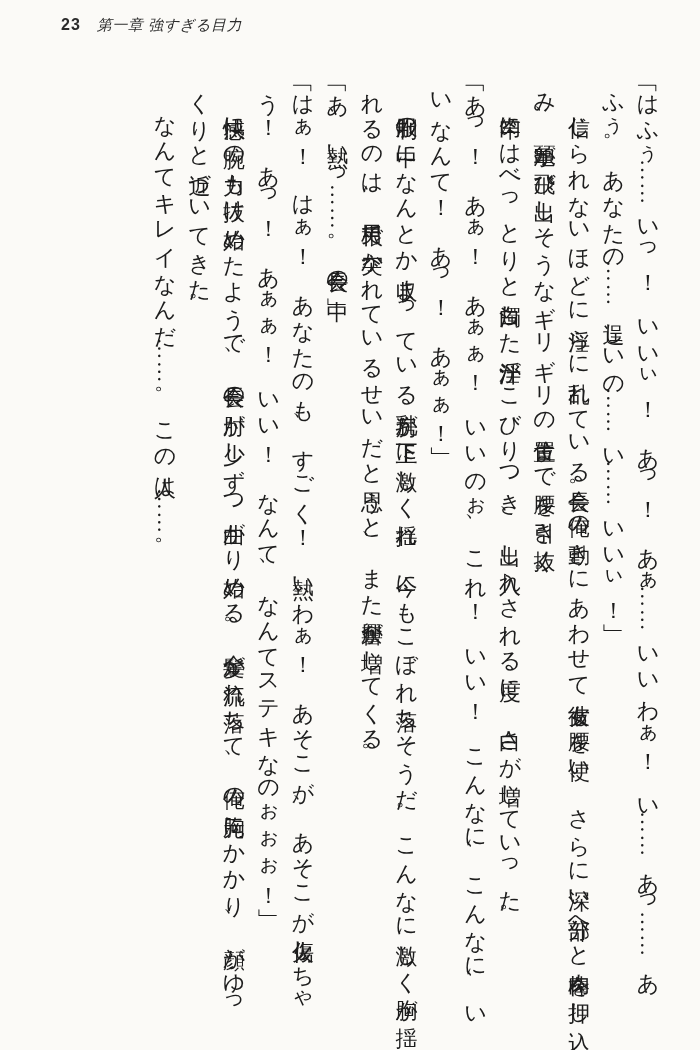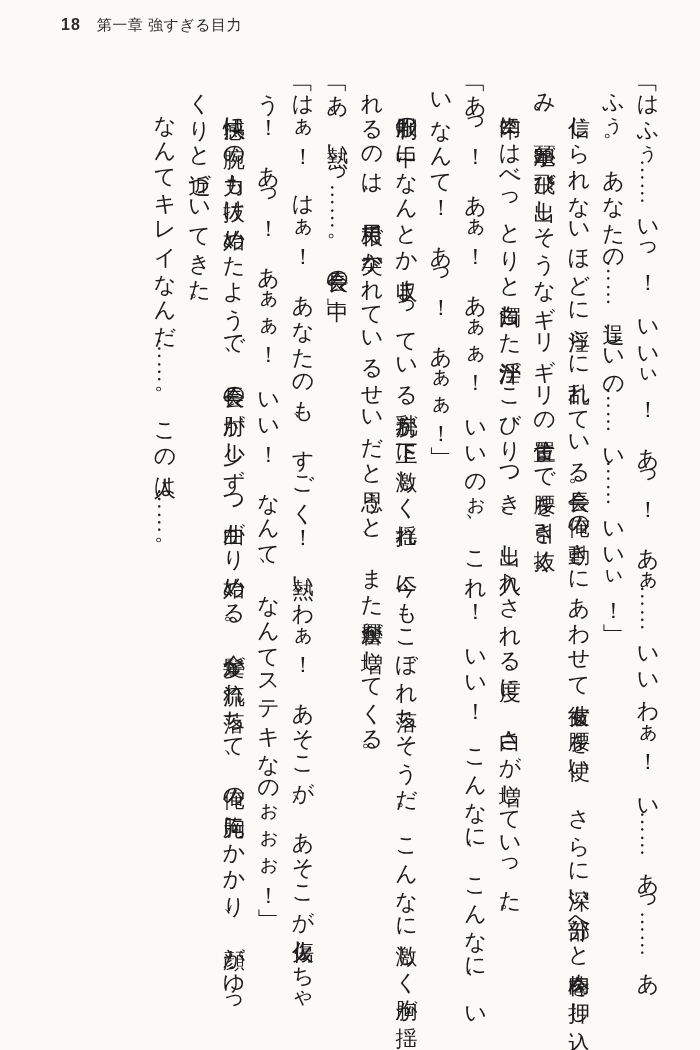--- a/index.html
+++ b/index.html
@@ -29,20 +29,21 @@
     white-space: nowrap;
   }
   .running-head .page-number {
     font-weight: 700;
     font-size: 16px;
     margin-right: 16px;
     letter-spacing: 1px;
   }
   .running-head .chapter-title {
     font-weight: 500;
+    font-style: italic;
   }
   .text-block {
     position: absolute;
     top: 78px;
     right: 35px;
     height: 958px;
     width: 600px;
     writing-mode: vertical-rl;
     -webkit-writing-mode: vertical-rl;
     font-family: "Liberation Serif", "DejaVu Serif", serif;
@@ -61,21 +62,21 @@
   .para.indent {
     text-indent: 1em;
   }
 </style>
 </head>
 <body>
 
 <div class="page">
 
   <div class="running-head">
-    <span class="page-number">18</span><span class="chapter-title">第一章 強すぎる目力</span>
+    <span class="page-number">23</span><span class="chapter-title">第一章 強すぎる目力</span>
   </div>
 
   <div class="text-block" id="text-block">
       <p class="para">「はふぅ……いっ！　いいぃ！　あっ！　あぁ……いいわぁ！　い……あっ……あふぅ。あなたの……逞しいの……い……いいぃ！」</p>
       <p class="para indent">信じられないほどに淫らに乱れている会長。俺の動きにあわせて彼女も腰を使い、さらに深い部分へと肉棒を押し込み、亀頭が飛び出しそうなギリギリの位置まで腰を引き抜く。</p>
       <p class="para indent">肉竿にはべっとりと白濁した淫汁がこびりつき、出し入れされる度に、白さが増していった。</p>
       <p class="para">「あっ！　あぁ！　あぁぁ！　いいのぉ、これ！　いい！　こんなに、こんなに、いいなんて！　あっ！　あぁぁ！」</p>
       <p class="para indent">制服の中になんとか収まっている乳房が上下に激しく揺れ、今にもこぼれ落ちそうだ。こんなに激しく胸が揺れるのは、男根で突かれているせいだと思うと、また興奮が増してくる。</p>
       <p class="para">「あ、熱いっ……。会長の中」</p>
       <p class="para">「はぁ！　はぁ！　あなたのも、すごく！　熱いわぁ！　あそこが、あそこが火傷しちゃう！　あっ！　あぁぁ！　いい！　なんて、なんてステキなのぉぉぉ！」</p>

